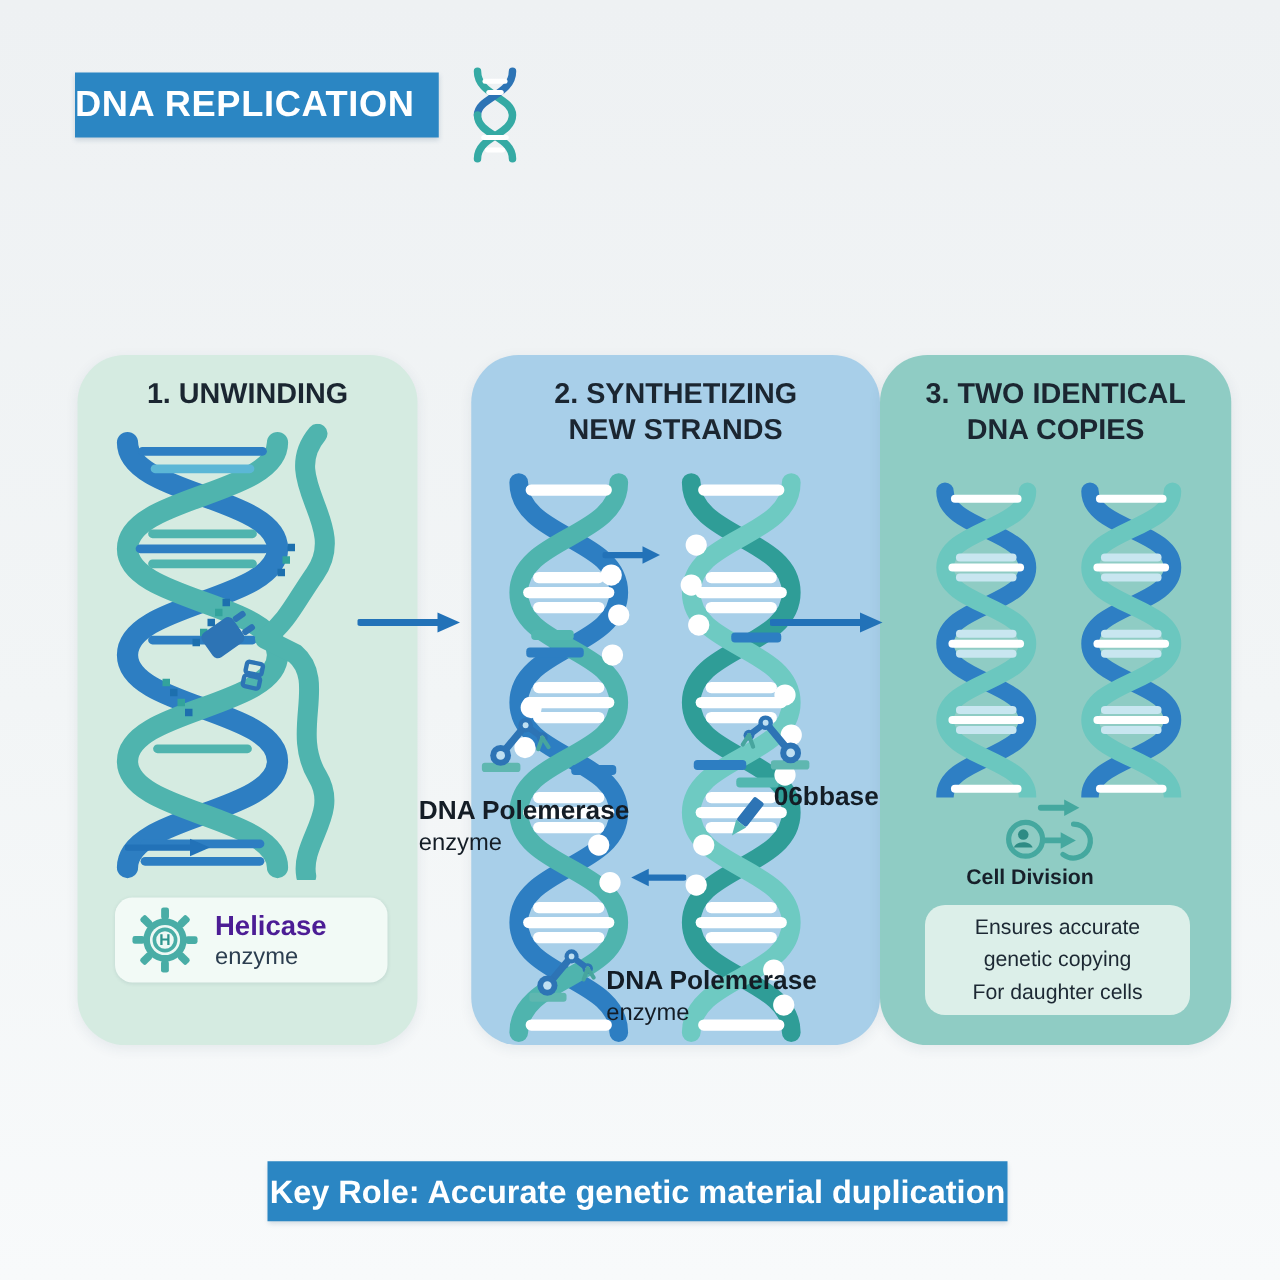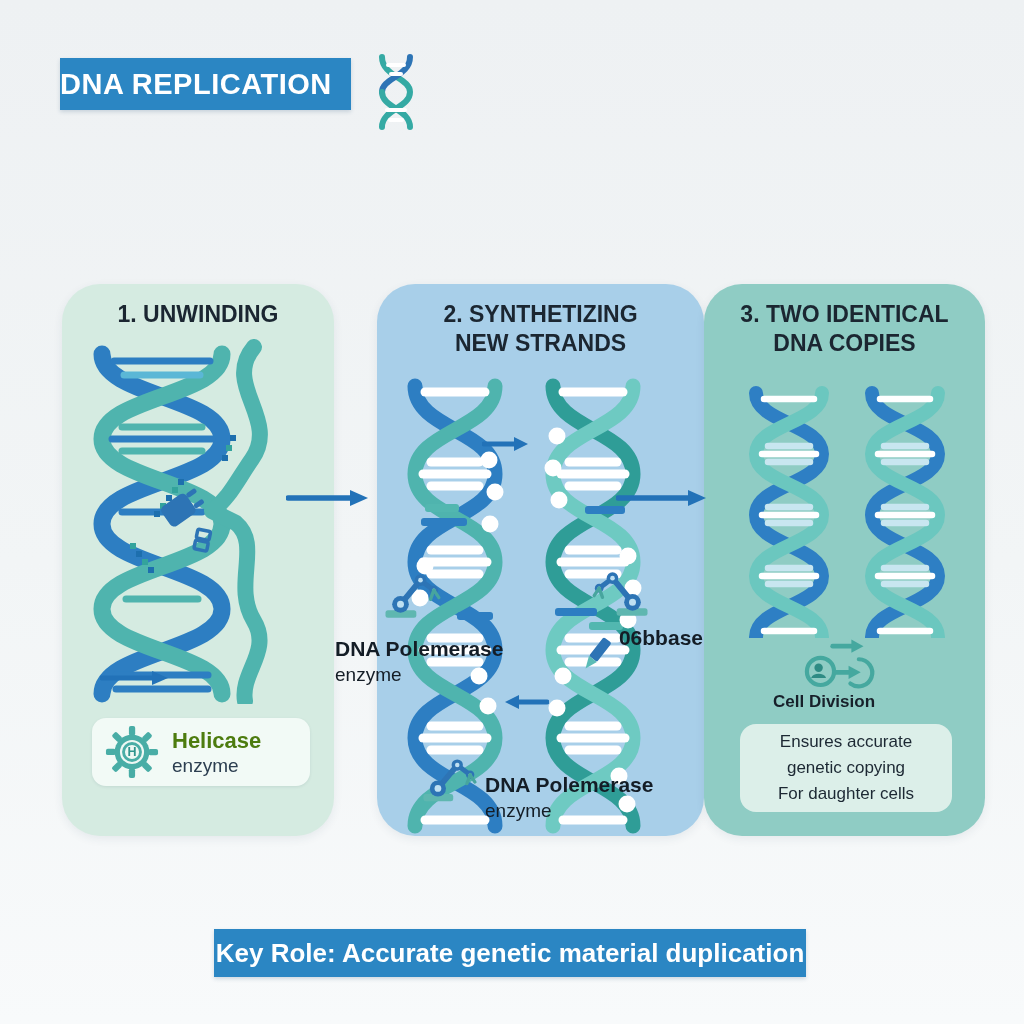--- a/index.html
+++ b/index.html
@@ -27,21 +27,21 @@
             font-weight:bold;color:var(--ink);}
   .panel h2 span{display:block;}
   .abs{position:absolute;}
   
   .p1-art{left:20px;top:55px;width:230px;height:365px;}
   .p1-arrow{left:38px;top:386px;width:70px;height:16px;}
   .enzyme-badge{left:30px;top:434px;width:218px;height:68px;background:#f2faf6;
     border-radius:14px;display:flex;align-items:center;gap:13px;padding-left:13px;
     box-shadow:0 1px 3px rgba(40,70,90,.10);}
   .gear-icon{width:54px;height:54px;flex:0 0 auto;}
-  .badge-name{font-size:22px;font-weight:bold;color:#4d7c0f;line-height:26px;}
+  .badge-name{font-size:22px;font-weight:bold;color:#4c1d95;line-height:26px;}
   .badge-sub{font-size:19px;color:#2c3e50;line-height:23px;}
   
   .p2-helix{top:92px;width:128px;height:458px;}
   .p2-helix.left{left:14px;}
   .p2-helix.right{left:152px;}
   .p2-arrow-top{left:105px;top:152px;width:48px;height:16px;}
   .p2-arrow-bottom{left:127px;top:410px;width:45px;height:16px;}
   .robot{width:60px;height:55px;}
   .robot.r1{left:6px;top:282px;}
   .robot.r2{left:213px;top:280px;}

